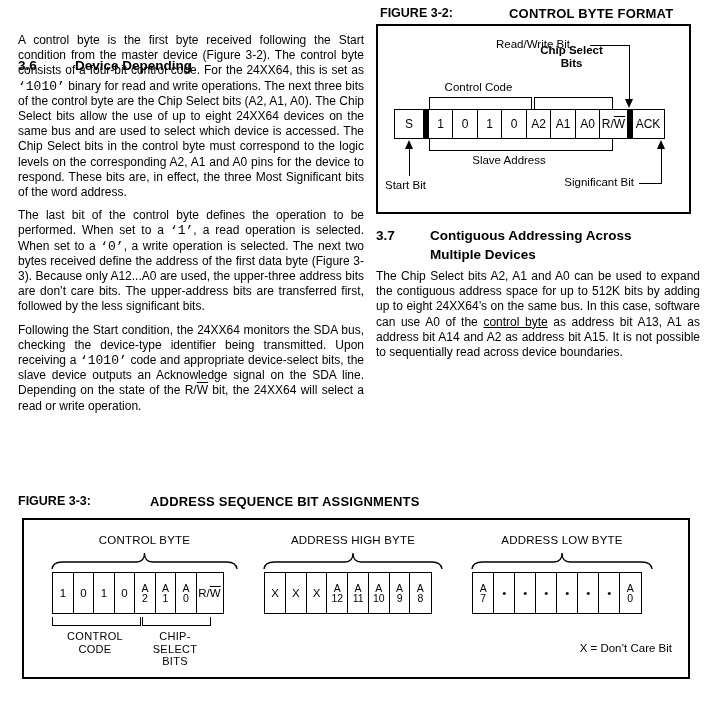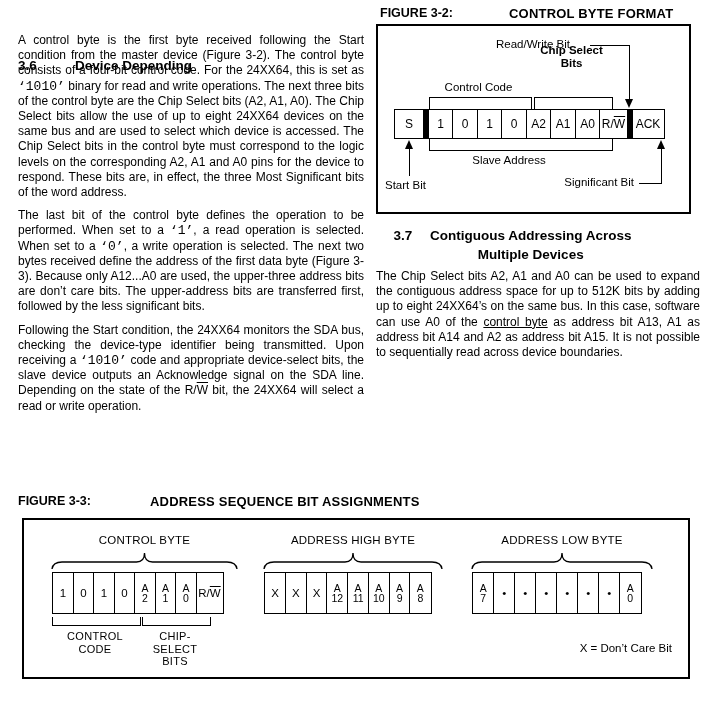--- a/index.html
+++ b/index.html
@@ -139,21 +139,21 @@
   <div class="abs arr-up" style="left:26.5px;top:114px;"></div>
   <div class="abs vline" style="left:30.5px;top:121px;height:29px;"></div>
   <div class="abs flabel" style="left:7px;top:153px;">Start Bit</div>
 
   <div class="abs arr-up" style="left:278.5px;top:114px;"></div>
   <div class="abs vline" style="left:282.5px;top:121px;height:37px;"></div>
   <div class="abs hline" style="left:261px;top:157px;width:22px;"></div>
   <div class="abs flabel rt" style="left:158px;top:150px;width:98px;">Significant Bit</div>
 </div>
 
-<div class="abs sec-head h37" style="left:376px;top:226px;text-align:center;">
+<div class="abs sec-head h37" style="left:376px;top:226px;">
   <span class="sec-num">3.7</span>
   <span class="pre">Contiguous Addressing Across
 Multiple Devices</span>
 </div>
 
 <div class="abs body-col" style="left:376px;top:269px;width:324px;">
   <p class="just"><span>The Chip Select bits A2, A1 and A0 can be used to expand the contiguous address space for up to 512K bits by adding up to eight 24XX64’s on the same bus. In this case, software can use A0 of the </span><span class="u">control byte</span><span> as address bit A13, A1 as address bit A14 and A2 as address bit A15. It is not possible to sequentially read across device boundaries.</span></p>
 </div>
 
 <div class="abs fig-title" style="left:18px;top:494px;">

